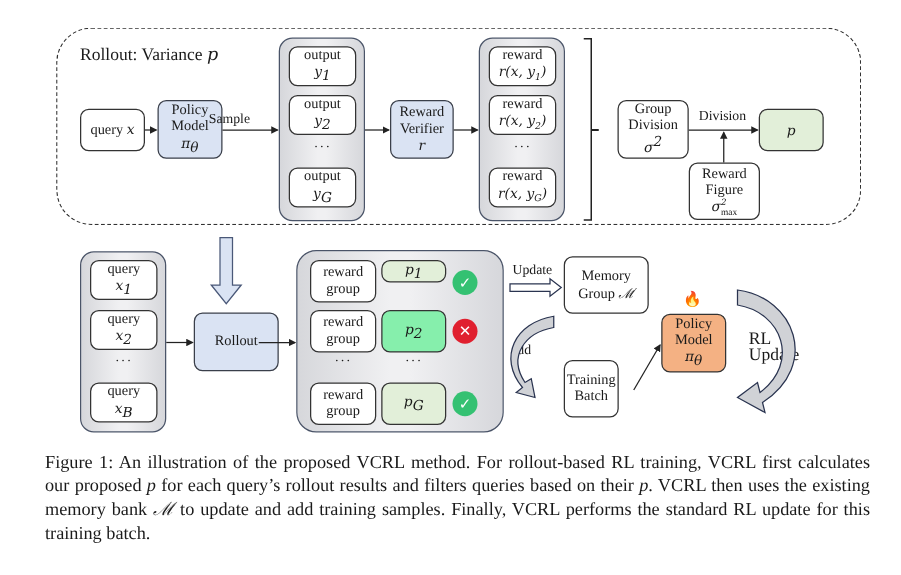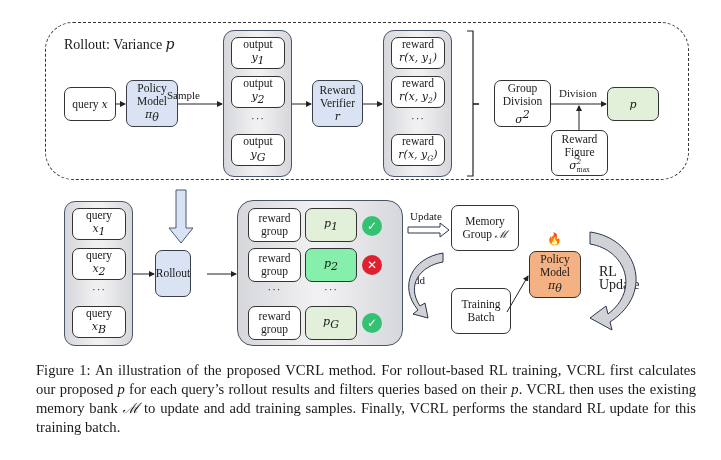--- a/index.html
+++ b/index.html
@@ -112,30 +112,30 @@
 <div class="box" style="left:72px;top:248px;width:54px;height:32px;">
   <div>query</div>
   <div><span class="math">x</span><sub class="math">2</sub></div>
 </div>
 <div class="dots" style="left:72px;top:283px;width:54px;">···</div>
 <div class="box" style="left:72px;top:306px;width:54px;height:32px;">
   <div>query</div>
   <div><span class="math">x</span><sub class="math">B</sub></div>
 </div>
 
-<div class="box blue" style="left:155px;top:250px;width:36px;height:47px;">
+<div class="box blue" style="left:155px;top:250px;width:68px;height:47px;">
   <div>Rollout</div>
 </div>
 
 <div class="container" style="left:237px;top:200px;width:166px;height:146px;border-radius:16px;"></div>
 <div class="box" style="left:248px;top:208px;width:53px;height:34px;">
   <div>reward</div>
   <div>group</div>
 </div>
-<div class="box green" style="left:305px;top:208px;width:52px;height:34px;">
+<div class="box green" style="left:305px;top:208px;width:52px;height:18px;">
   <div><span class="math">p</span><sub class="math">1</sub></div>
 </div>
 <div class="icon-circle" style="left:362px;top:216px;background:#34c172;">✓</div>
 
 <div class="box" style="left:248px;top:248px;width:53px;height:34px;">
   <div>reward</div>
   <div>group</div>
 </div>
 <div class="box peach" style="left:305px;top:248px;width:52px;height:34px;">
   <div><span class="math">p</span><sub class="math">2</sub></div>
@@ -156,21 +156,21 @@
 
 <div class="label" style="left:410px;top:210px;font-size:11px;">Update</div>
 
 <div class="box" style="left:451px;top:205px;width:68px;height:46px;">
   <div>Memory</div>
   <div><span>Group </span><span class="math">ℳ</span></div>
 </div>
 
 <div class="label" style="left:409px;top:274px;font-size:11px;">add</div>
 
-<div class="box" style="left:451px;top:288px;width:60px;height:46px;">
+<div class="box" style="left:451px;top:288px;width:44px;height:46px;">
   <div>Training</div>
   <div>Batch</div>
 </div>
 
 <div class="abs" style="left:547px;top:232px;font-size:12px;font-family:'DejaVu Sans',sans-serif;color:#f26b1d;">🔥</div>
 
 <div class="box orange" style="left:529px;top:251px;width:52px;height:47px;">
   <div>Policy</div>
   <div>Model</div>
   <div><span class="math">π</span><sub class="math">θ</sub></div>

